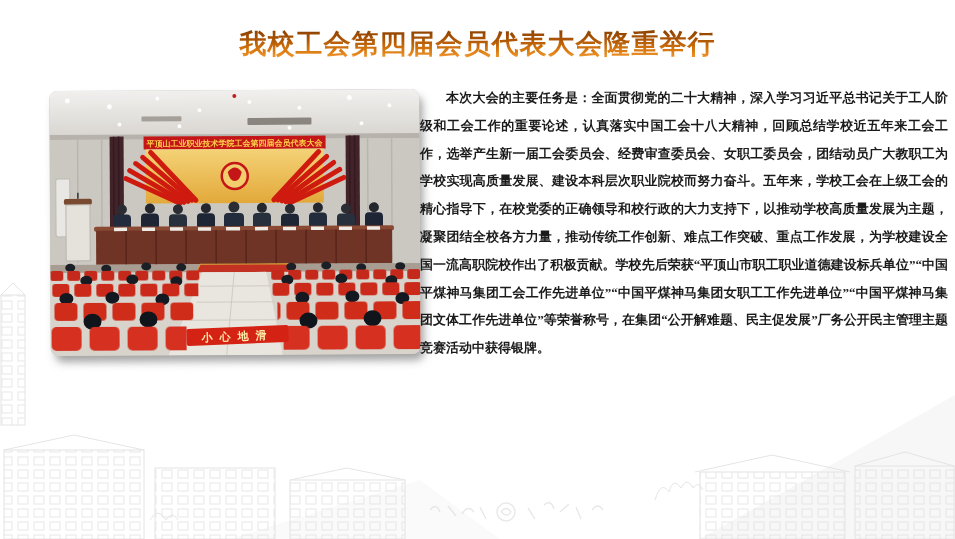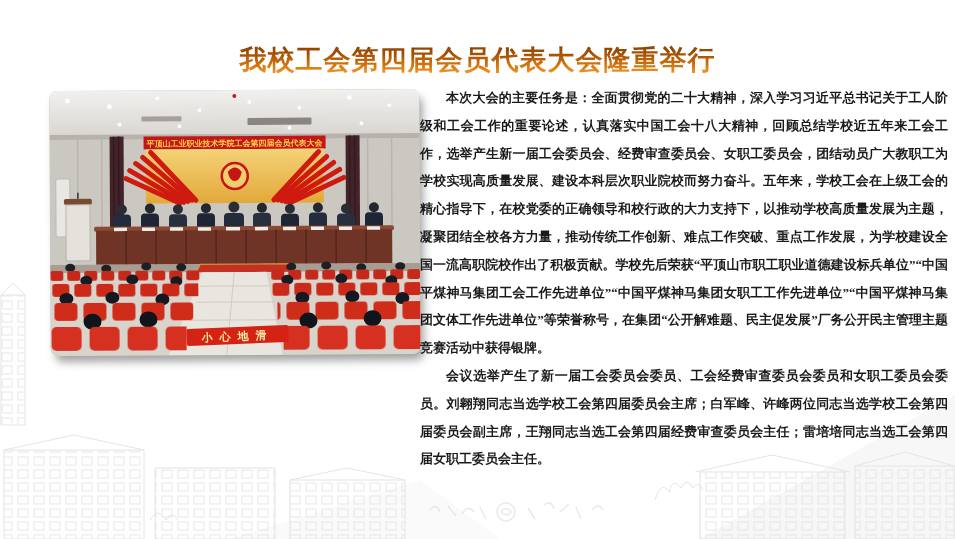--- a/index.html
+++ b/index.html
@@ -1,20 +1,20 @@
 <!DOCTYPE html>
 <html><head>
 <meta charset="utf-8">
 <style>
   html,body{margin:0;padding:0;}
   body{width:955px;height:539px;background:#ffffff;overflow:hidden;}
   .slide{position:relative;width:955px;height:539px;background:#ffffff;overflow:hidden;
          font-family:"Liberation Serif","DejaVu Serif",serif;}
   .bg-art{position:absolute;left:0;top:0;width:955px;height:539px;z-index:0;}
-  .page-title{position:absolute;left:0;right:0;top:26px;margin:16px;text-align:center;
+  .page-title{position:absolute;left:0;right:0;top:26px;margin:0;text-align:center;
       font-family:"Liberation Sans","DejaVu Sans",sans-serif;
       font-size:27px;font-weight:bold;letter-spacing:1px;z-index:2;
       background:linear-gradient(180deg,#7e3c00 0%,#a85103 35%,#d97a10 68%,#ffa843 100%);
       -webkit-background-clip:text;background-clip:text;color:transparent;}
   .photo-frame{position:absolute;left:50px;top:90px;width:370px;height:265px;z-index:2;
       border-radius:8px;overflow:hidden;box-shadow:4px 7px 9px -1px rgba(70,70,70,.5);
       transform:rotate(-0.3deg);background:#cbc8c2;}
   .photo-frame svg{display:block;}
   .body-text{font-size:13px;line-height:27.8px;font-weight:bold;color:#1b1b1b;
       text-align:justify;z-index:2;}
@@ -246,16 +246,15 @@
       <g transform="rotate(-2 187 246)">
         <rect x="136" y="237" width="102" height="17" rx="2" fill="#d42314"></rect>
         <text x="187" y="250" text-anchor="middle" font-size="11" font-weight="bold" font-family="sans-serif" fill="#ffe9a8" letter-spacing="7">小心地滑</text>
       </g>
     </svg>
   </div>
 
 
   <div class="body-text right-col">
     <p>本次大会的主要任务是：全面贯彻党的二十大精神，深入学习习近平总书记关于工人阶级和工会工作的重要论述，认真落实中国工会十八大精神，回顾总结学校近五年来工会工作，选举产生新一届工会委员会、经费审查委员会、女职工委员会，团结动员广大教职工为学校实现高质量发展、建设本科层次职业院校而努力奋斗。五年来，学校工会在上级工会的精心指导下，在校党委的正确领导和校行政的大力支持下，以推动学校高质量发展为主题，凝聚团结全校各方力量，推动传统工作创新、难点工作突破、重点工作发展，为学校建设全国一流高职院校作出了积极贡献。学校先后荣获“平顶山市职工职业道德建设标兵单位”“中国平煤神马集团工会工作先进单位”“中国平煤神马集团女职工工作先进单位”“中国平煤神马集团文体工作先进单位”等荣誉称号，在集团“公开解难题、民主促发展”厂务公开民主管理主题竞赛活动中获得银牌。</p>
-    <p>会议选举产生了新一届工会委员会委员、工会经费审查委员会委员和女职工委员会委员。刘翱翔同志当选学校工会第四届委员会主席；白军峰、许峰两位同志当选学校工会第四届委员会副主席，王翔同志当选工会第四届经费审查委员会主任；雷培培同志当选工会第四届女职工委员会主任。</p>
   </div>
 
 </div>
 
 </body></html>

